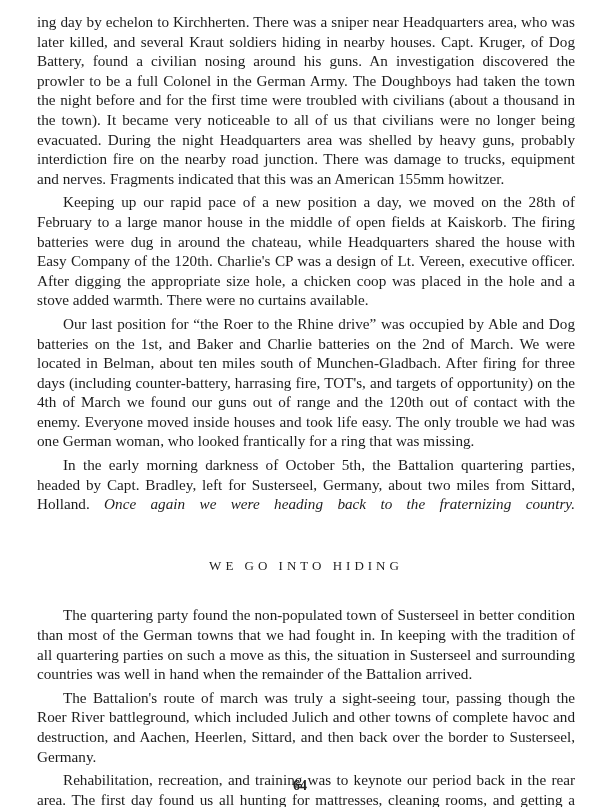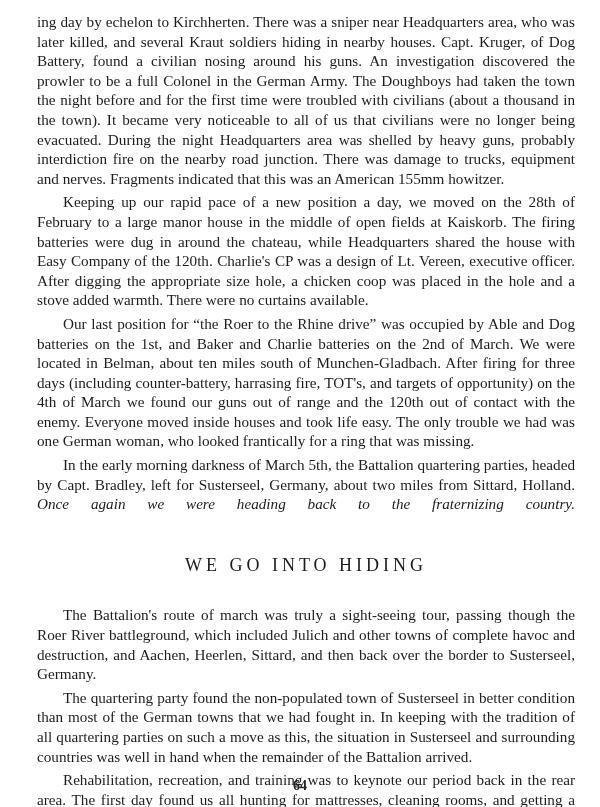--- a/index.html
+++ b/index.html
@@ -12,39 +12,39 @@
   .page {
     position: absolute; left: 33px; top: 8px; width: 546px;
     font-size: 15.2px; line-height: 19.6px;
     text-align: justify;
   }
   .para { margin: 4px; text-indent: 0; }
   .para.indent { text-indent: 26px; }
   .para.first { text-indent: 0; }
   .last-line-justify { text-align-last: justify; }
   .heading {
-    text-align: center; letter-spacing: 4px; font-size: 18px;
+    text-align: center; letter-spacing: 4px; font-size: 13px;
     margin: 42px 0 30px 0; font-weight: normal;
   }
   .page-number {
     position: absolute; top: 778px; left: 0; width: 600px; text-align: center;
     font-size: 14px; font-weight: bold; color: #222;
     font-family: "Liberation Serif", "DejaVu Serif", serif;
   }
   em { }
 </style>
 </head>
 <body>
 
 <div class="page">
   <p class="para first">ing day by echelon to Kirchherten. There was a sniper near Headquarters area, who was later killed, and several Kraut soldiers hiding in nearby houses. Capt. Kruger, of Dog Battery, found a civilian nosing around his guns. An investigation discovered the prowler to be a full Colonel in the German Army. The Doughboys had taken the town the night before and for the first time were troubled with civilians (about a thousand in the town). It became very noticeable to all of us that civilians were no longer being evacuated. During the night Headquarters area was shelled by heavy guns, probably interdiction fire on the nearby road junction. There was damage to trucks, equipment and nerves. Fragments indicated that this was an American 155mm howitzer.</p>
   <p class="para indent">Keeping up our rapid pace of a new position a day, we moved on the 28th of February to a large manor house in the middle of open fields at Kaiskorb. The firing batteries were dug in around the chateau, while Headquarters shared the house with Easy Company of the 120th. Charlie's CP was a design of Lt. Vereen, executive officer. After digging the appropriate size hole, a chicken coop was placed in the hole and a stove added warmth. There were no curtains available.</p>
   <p class="para indent">Our last position for “the Roer to the Rhine drive” was occupied by Able and Dog batteries on the 1st, and Baker and Charlie batteries on the 2nd of March. We were located in Belman, about ten miles south of Munchen-Gladbach. After firing for three days (including counter-battery, harrasing fire, TOT's, and targets of opportunity) on the 4th of March we found our guns out of range and the 120th out of contact with the enemy. Everyone moved inside houses and took life easy. The only trouble we had was one German woman, who looked frantically for a ring that was missing.</p>
-  <p class="para indent last-line-justify"><span>In the early morning darkness of March 5th, the Battalion quartering parties, headed by Capt. Bradley, left for Susterseel, Germany, about two miles from Sittard, Holland. </span><em>Once again we were heading back to the fraternizing country.</em></p>
+  <p class="para indent last-line-justify"><span>In the early morning darkness of October 5th, the Battalion quartering parties, headed by Capt. Bradley, left for Susterseel, Germany, about two miles from Sittard, Holland. </span><em>Once again we were heading back to the fraternizing country.</em></p>
 
   <h2 class="heading">WE GO INTO HIDING</h2>
 
+  <p class="para indent">The quartering party found the non-populated town of Susterseel in better condition than most of the German towns that we had fought in. In keeping with the tradition of all quartering parties on such a move as this, the situation in Susterseel and surrounding countries was well in hand when the remainder of the Battalion arrived.</p>
   <p class="para indent">The Battalion's route of march was truly a sight-seeing tour, passing though the Roer River battleground, which included Julich and other towns of complete havoc and destruction, and Aachen, Heerlen, Sittard, and then back over the border to Susterseel, Germany.</p>
-  <p class="para indent">The quartering party found the non-populated town of Susterseel in better condition than most of the German towns that we had fought in. In keeping with the tradition of all quartering parties on such a move as this, the situation in Susterseel and surrounding countries was well in hand when the remainder of the Battalion arrived.</p>
   <p class="para indent last-line-justify">Rehabilitation, recreation, and training was to keynote our period back in the rear area. The first day found us all hunting for mattresses, cleaning rooms, and getting a touch of home in the houses we occupied. By now, all the batteries had generators which gave juice to the “requisitioned” radios we had accumulated.</p>
 </div>
 
 <div class="page-number">64</div>
 
 </body></html>

